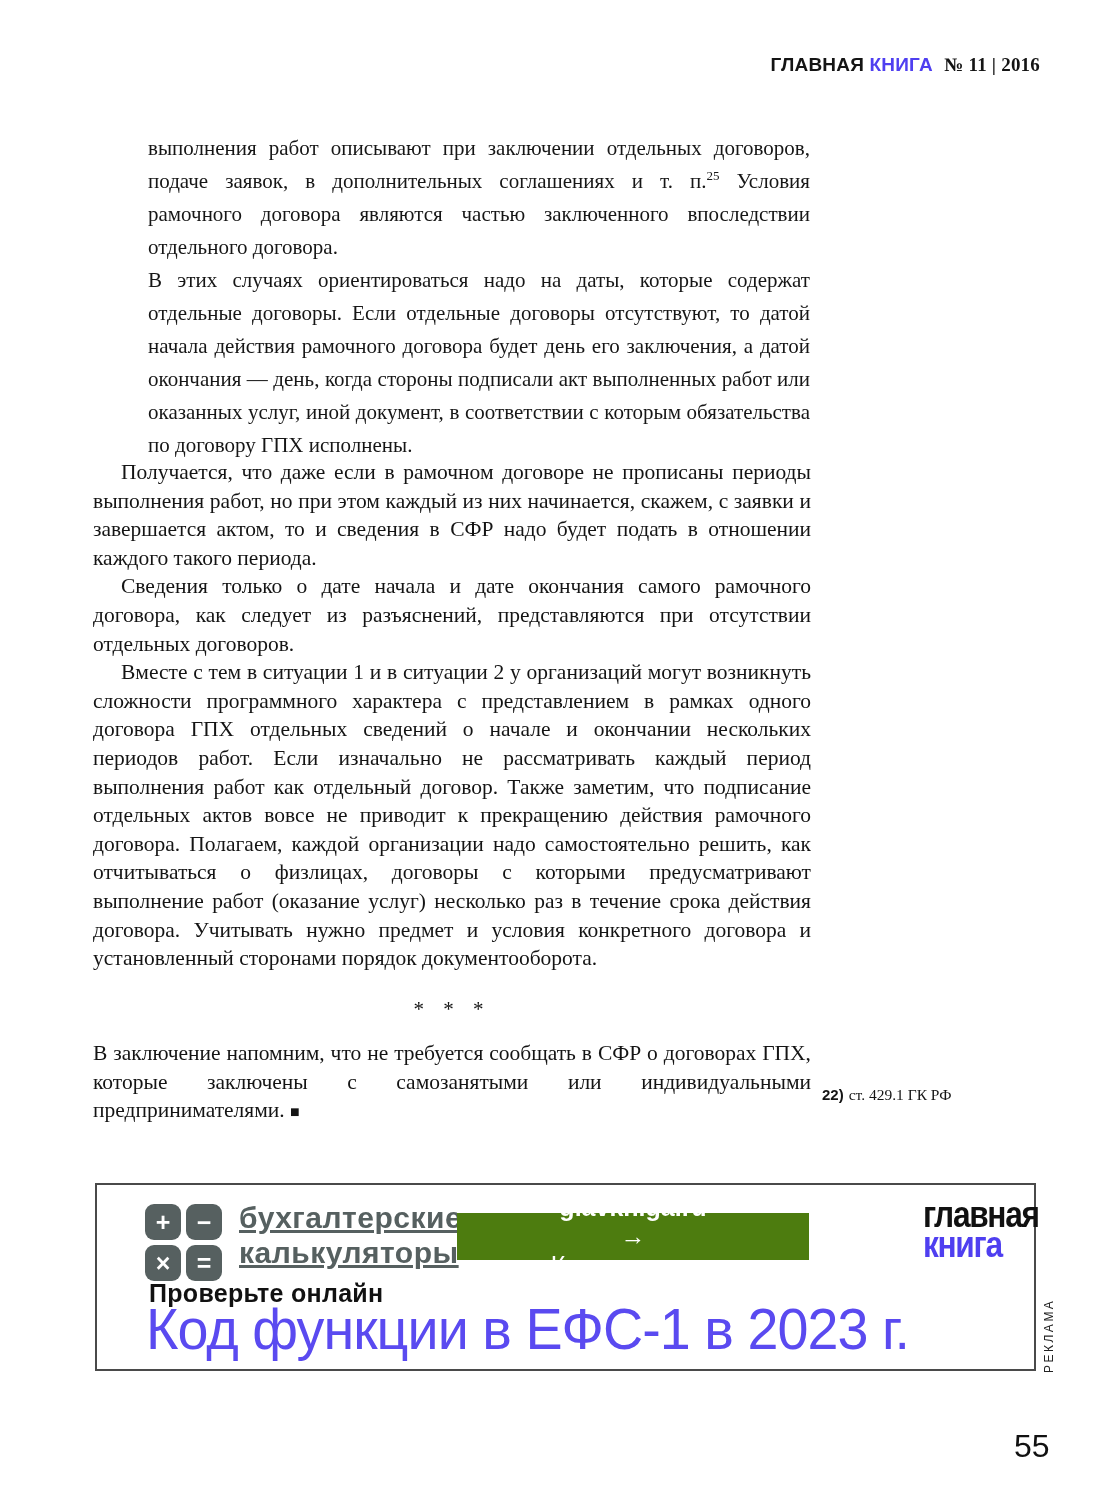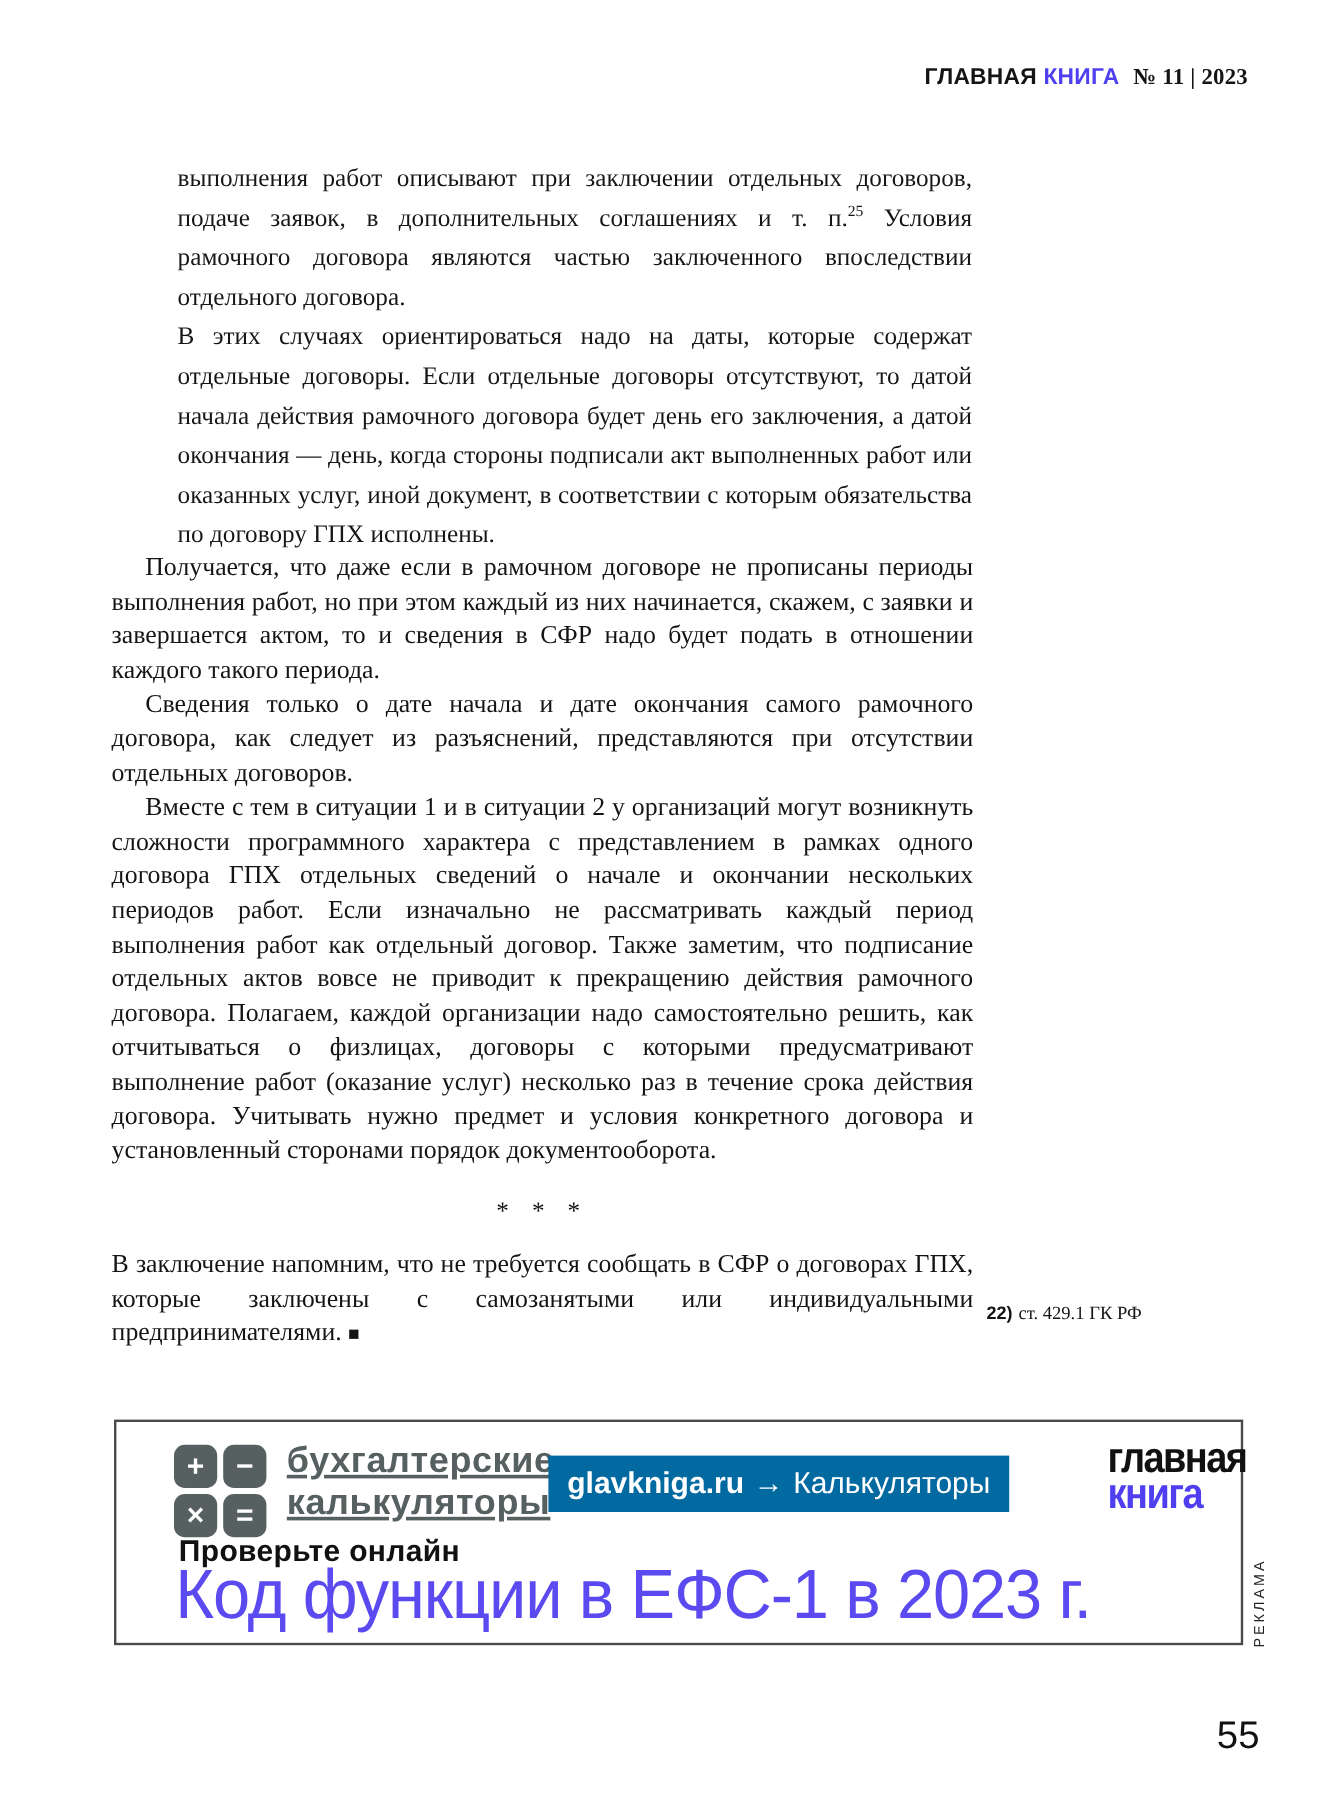--- a/index.html
+++ b/index.html
@@ -130,29 +130,30 @@
     font-weight: 700;
     font-size: 30px;
     line-height: 35px;
     letter-spacing: 0.5px;
     text-decoration: underline;
   }
   .url-box {
     position: absolute;
     left: 360px;
     top: 28px;
-    width: 384px;
+    width: 352px;
     height: 47px;
-    background: #0369a1;
+    background: #4d7c0f;
     color: #ffffff;
     display: flex;
     align-items: center;
     justify-content: center;
     font-size: 25px;
     white-space: nowrap;
+    flex-direction: column;
   }
   .url-box .url-domain { font-weight: 700; }
   .url-box .url-arrow { margin: 0 8px; font-weight: 400; }
   .ad-logo {
     position: absolute;
     left: 826px;
     top: 15px;
     font-weight: 800;
     font-size: 36px;
     line-height: 30px;
@@ -209,21 +210,21 @@
   }
 </style>
 </head>
 <body>
 
 <div class="page">
 
   <div class="running-head">
     <span class="brand-black">ГЛАВНАЯ</span>
     <span class="brand-accent">КНИГА</span>
-    <span class="issue">№ 11 | 2023</span>
+    <span class="issue">№ 11 | 2016</span>
   </div>
 
   <div class="quote-block">
     <p><span>выполнения работ описывают при заключении отдельных договоров, подаче заявок, в дополнительных соглашениях и т. п.</span><sup>25</sup><span> Условия рамочного договора являются частью заключенного впоследствии отдельного договора.</span></p>
     <p>В этих случаях ориентироваться надо на даты, которые содержат отдельные договоры. Если отдельные договоры отсутствуют, то датой начала действия рамочного договора будет день его заключения, а датой окончания — день, когда стороны подписали акт выполненных работ или оказанных услуг, иной документ, в соответствии с которым обязательства по договору ГПХ исполнены.</p>
   </div>
 
   <div class="body-text">
     <p>Получается, что даже если в рамочном договоре не прописаны периоды выполнения работ, но при этом каждый из них начинается, скажем, с заявки и завершается актом, то и сведения в СФР надо будет подать в отношении каждого такого периода.</p>
     <p>Сведения только о дате начала и дате окончания самого рамочного договора, как следует из разъяснений, представляются при отсутствии отдельных договоров.</p>

